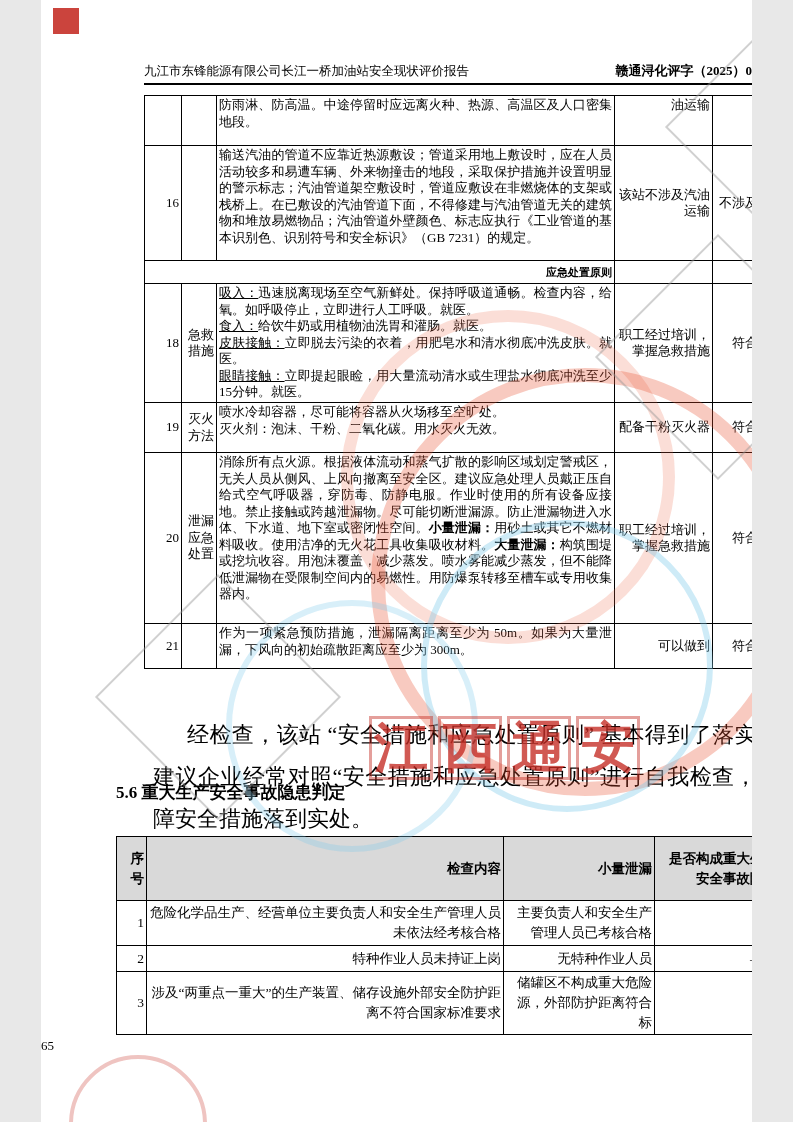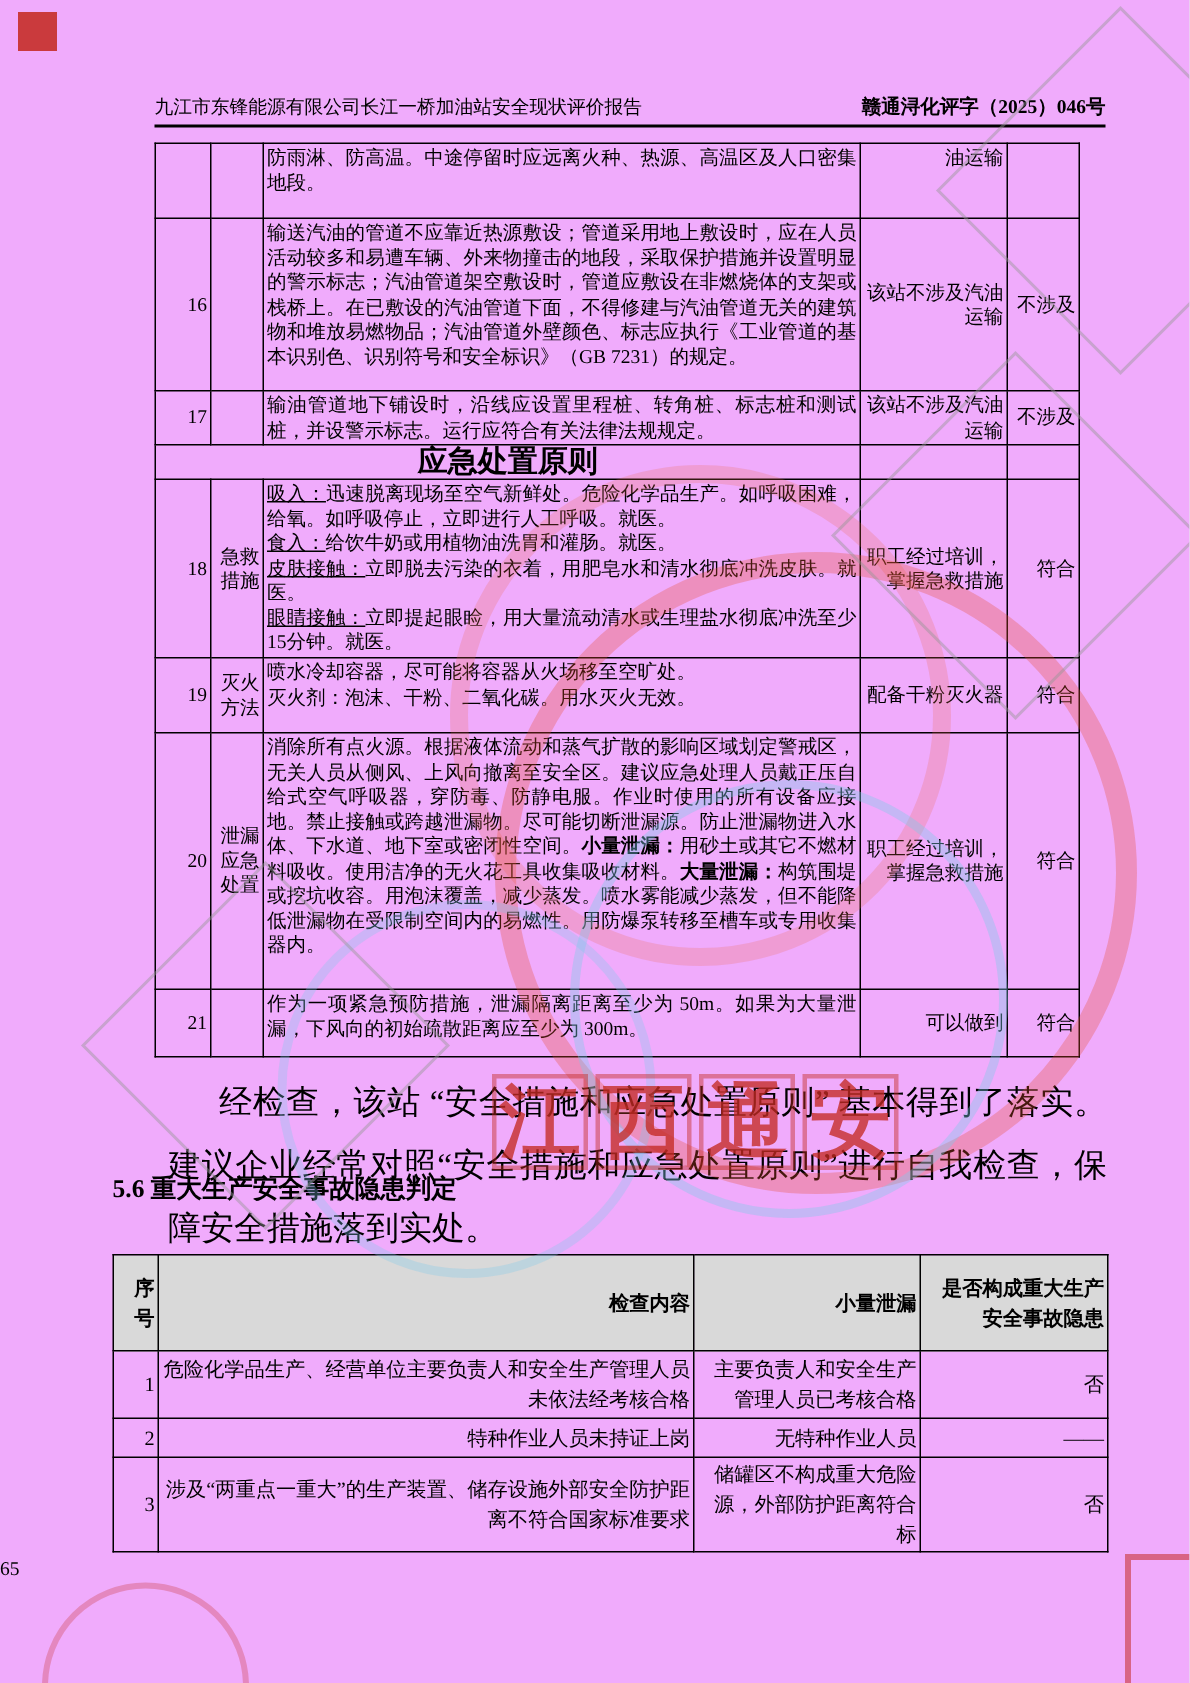--- a/index.html
+++ b/index.html
@@ -1,36 +1,36 @@
 <!DOCTYPE html>
 <html><head>
 <meta charset="utf-8">
 <style>
   html,body{margin:0;padding:0;background:#e8e8e8;}
   .page{
-    position:relative;width:793px;height:1122px;margin:0 auto;background:#f0abfc;
+    position:relative;width:711px;height:1122px;margin:0 auto;background:#ffffff;
     overflow:hidden;font-family:"Liberation Serif","DejaVu Serif",serif;color:#000;
   }
   
   .doc-header{
     position:absolute;left:103px;top:62px;width:634px;display:flex;
     justify-content:space-between;align-items:flex-end;
     border-bottom:2px solid #000;padding-bottom:3px;font-size:12.5px;
   }
   .doc-header .right{font-weight:bold;font-size:13px;}
   
   table{border-collapse:collapse;table-layout:fixed;}
   td{border:1px solid #000;padding:1px 2px;font-size:13px;line-height:16.5px;
      text-align:right;vertical-align:middle;word-break:break-all;}
   .top-table{position:absolute;left:103px;top:95px;width:616px;}
   .top-table td.content{text-align:justify;vertical-align:top;}
   .top-table .clip{overflow:hidden;}
   .tr15{height:50px}.tr16{height:115px}.tr17{height:36px}.trsec{height:23px}
   .tr18{height:119px}.tr19{height:50px}.tr20{height:171px}.tr21{height:45px}
-  .sec-cell{font-weight:bold;font-size:20px;text-align:center;}
+  .sec-cell{font-weight:bold;font-size:11px;}
   .vtop{vertical-align:top;}
   .u{text-decoration:underline;}
   .b{font-weight:bold;}
   
   .para{position:absolute;left:112px;top:714px;width:626px;font-size:22px;
         line-height:42px;text-indent:34px;text-align:justify;}
   .h56{position:absolute;left:75px;top:781px;font-size:17px;font-weight:bold;}
   .tbl-title{position:absolute;left:75px;top:809px;width:663px;text-align:center;
              font-size:16px;font-weight:bold;}
   .bottom-table{position:absolute;left:75px;top:836px;width:663px;}
@@ -86,40 +86,31 @@
     </tr>
     <tr class="tr16">
       <td>16</td>
       <td></td>
       <td class="content">
             <div class="clip" style="height:111px">输送汽油的管道不应靠近热源敷设；管道采用地上敷设时，应在人员活动较多和易遭车辆、外来物撞击的地段，采取保护措施并设置明显的警示标志；汽油管道架空敷设时，管道应敷设在非燃烧体的支架或栈桥上。在已敷设的汽油管道下面，不得修建与汽油管道无关的建筑物和堆放易燃物品；汽油管道外壁颜色、标志应执行《工业管道的基本识别色、识别符号和安全标识》（GB 7231）的规定。</div>
           </td>
       <td>该站不涉及汽油运输</td>
       <td>不涉及</td>
     </tr>
-    <tr class="tr17">
-      <td>17</td>
-      <td></td>
-      <td class="content">
-            <div class="clip" style="height:32px">输油管道地下铺设时，沿线应设置里程桩、转角桩、标志桩和测试桩，并设警示标志。运行应符合有关法律法规规定。</div>
-          </td>
-      <td>该站不涉及汽油运输</td>
-      <td>不涉及</td>
-    </tr>
     <tr class="trsec">
       <td colspan="3" class="sec-cell">应急处置原则</td>
       <td></td>
       <td></td>
     </tr>
     <tr class="tr18">
       <td>18</td>
       <td>急救措施</td>
       <td class="content">
         <div class="clip" style="height:115px">
-          <div><span class="u">吸入：</span><span>迅速脱离现场至空气新鲜处。危险化学品生产。如呼吸困难，给氧。如呼吸停止，立即进行人工呼吸。就医。</span></div>
+          <div><span class="u">吸入：</span><span>迅速脱离现场至空气新鲜处。保持呼吸道通畅。检查内容，给氧。如呼吸停止，立即进行人工呼吸。就医。</span></div>
           <div><span class="u">食入：</span><span>给饮牛奶或用植物油洗胃和灌肠。就医。</span></div>
           <div><span class="u">皮肤接触：</span><span>立即脱去污染的衣着，用肥皂水和清水彻底冲洗皮肤。就医。</span></div>
           <div><span class="u">眼睛接触：</span><span>立即提起眼睑，用大量流动清水或生理盐水彻底冲洗至少15分钟。就医。</span></div>
         </div>
       </td>
       <td>职工经过培训，掌握急救措施</td>
       <td>符合</td>
     </tr>
     <tr class="tr19">
       <td>19</td>

